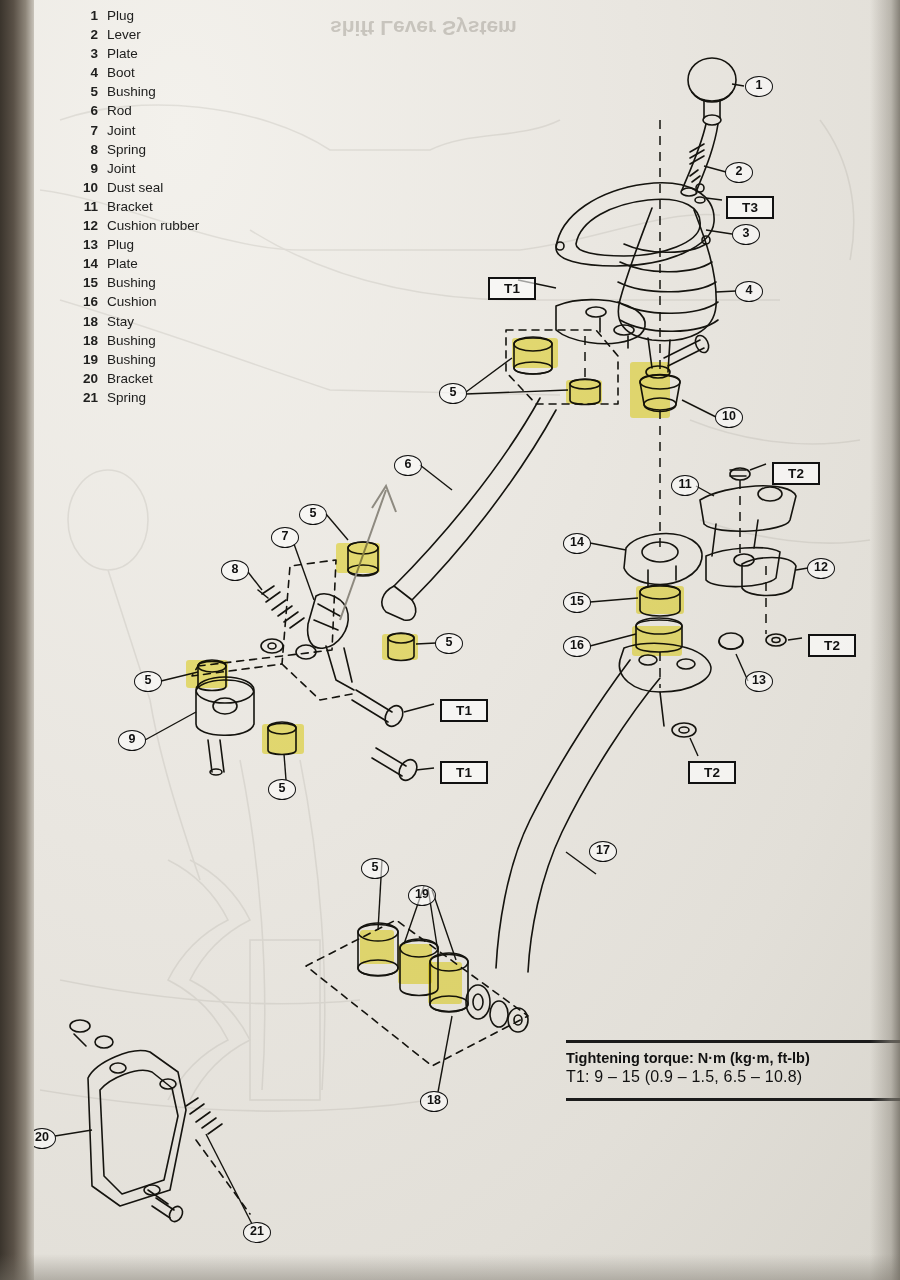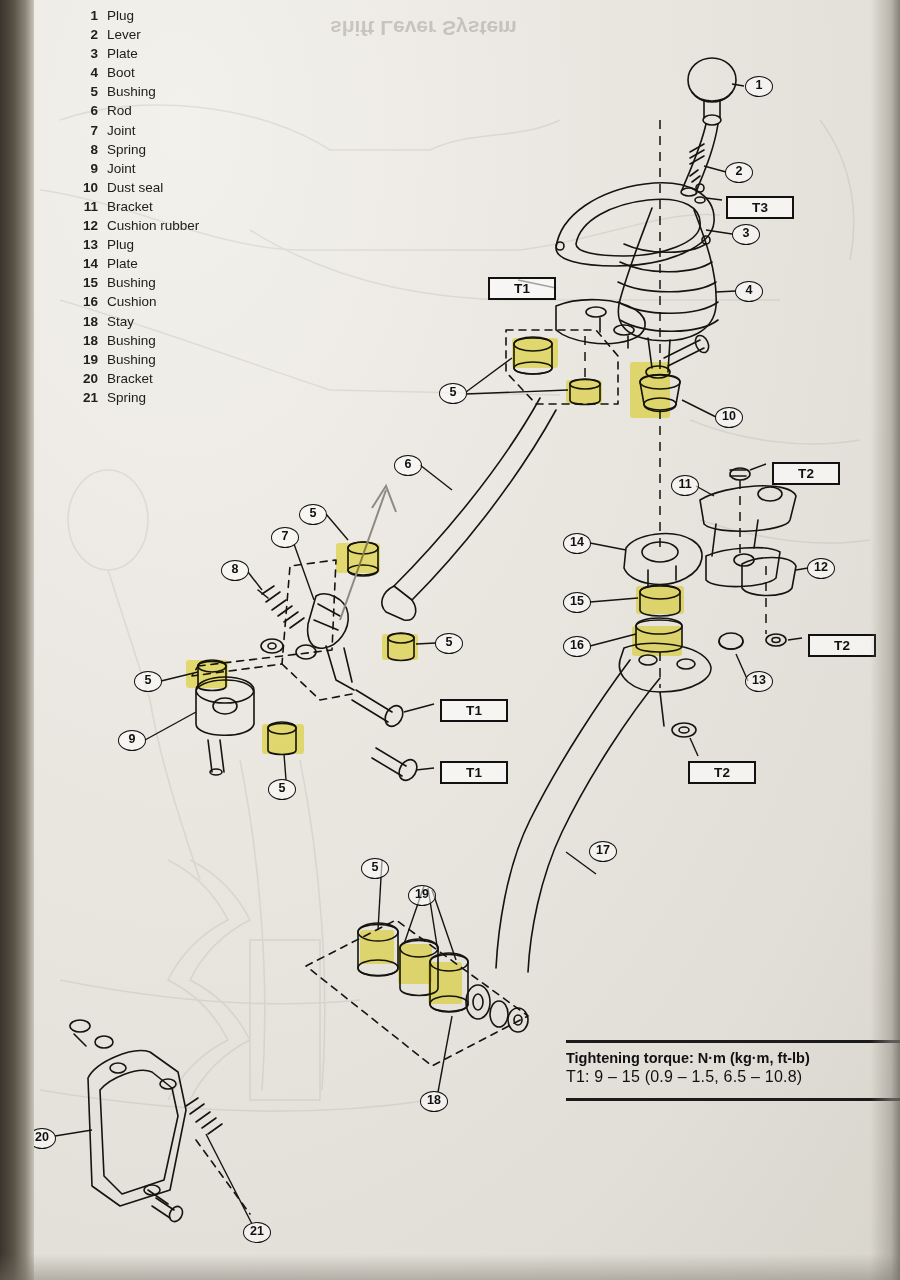--- a/index.html
+++ b/index.html
@@ -49,21 +49,21 @@
   #torque .line{font-size:16px;font-weight:400;letter-spacing:.2px;line-height:22px;}
   #torque .hdr{font-size:14.5px;font-weight:700;}
   
   .cal{
     position:absolute;width:26px;height:19px;border:1.6px solid #111;border-radius:50%;
     color:#111;font-size:12.5px;font-weight:700;text-align:center;line-height:17px;
     background:rgba(255,255,255,.55);
   }
   .tbox{
     position:absolute;border:2px solid #111;background:rgba(255,255,255,.6);
-    color:#111;font-size:13.5px;font-weight:700;padding:2px 24px;letter-spacing:.3px;
+    color:#111;font-size:13.5px;font-weight:700;padding:2px 14px;letter-spacing:.3px;
   }
   
   .hl{position:absolute;background:#f2e64a;opacity:.72;border-radius:3px;mix-blend-mode:multiply;}
   svg{position:absolute;left:0;top:0;}
   .top-ghost{
     position:absolute;left:330px;top:0px;width:540px;height:40px;
     color:#9a958c;font-size:21px;font-weight:700;
     transform:scaleY(-1);opacity:.45;white-space:nowrap;
   }
 </style>

